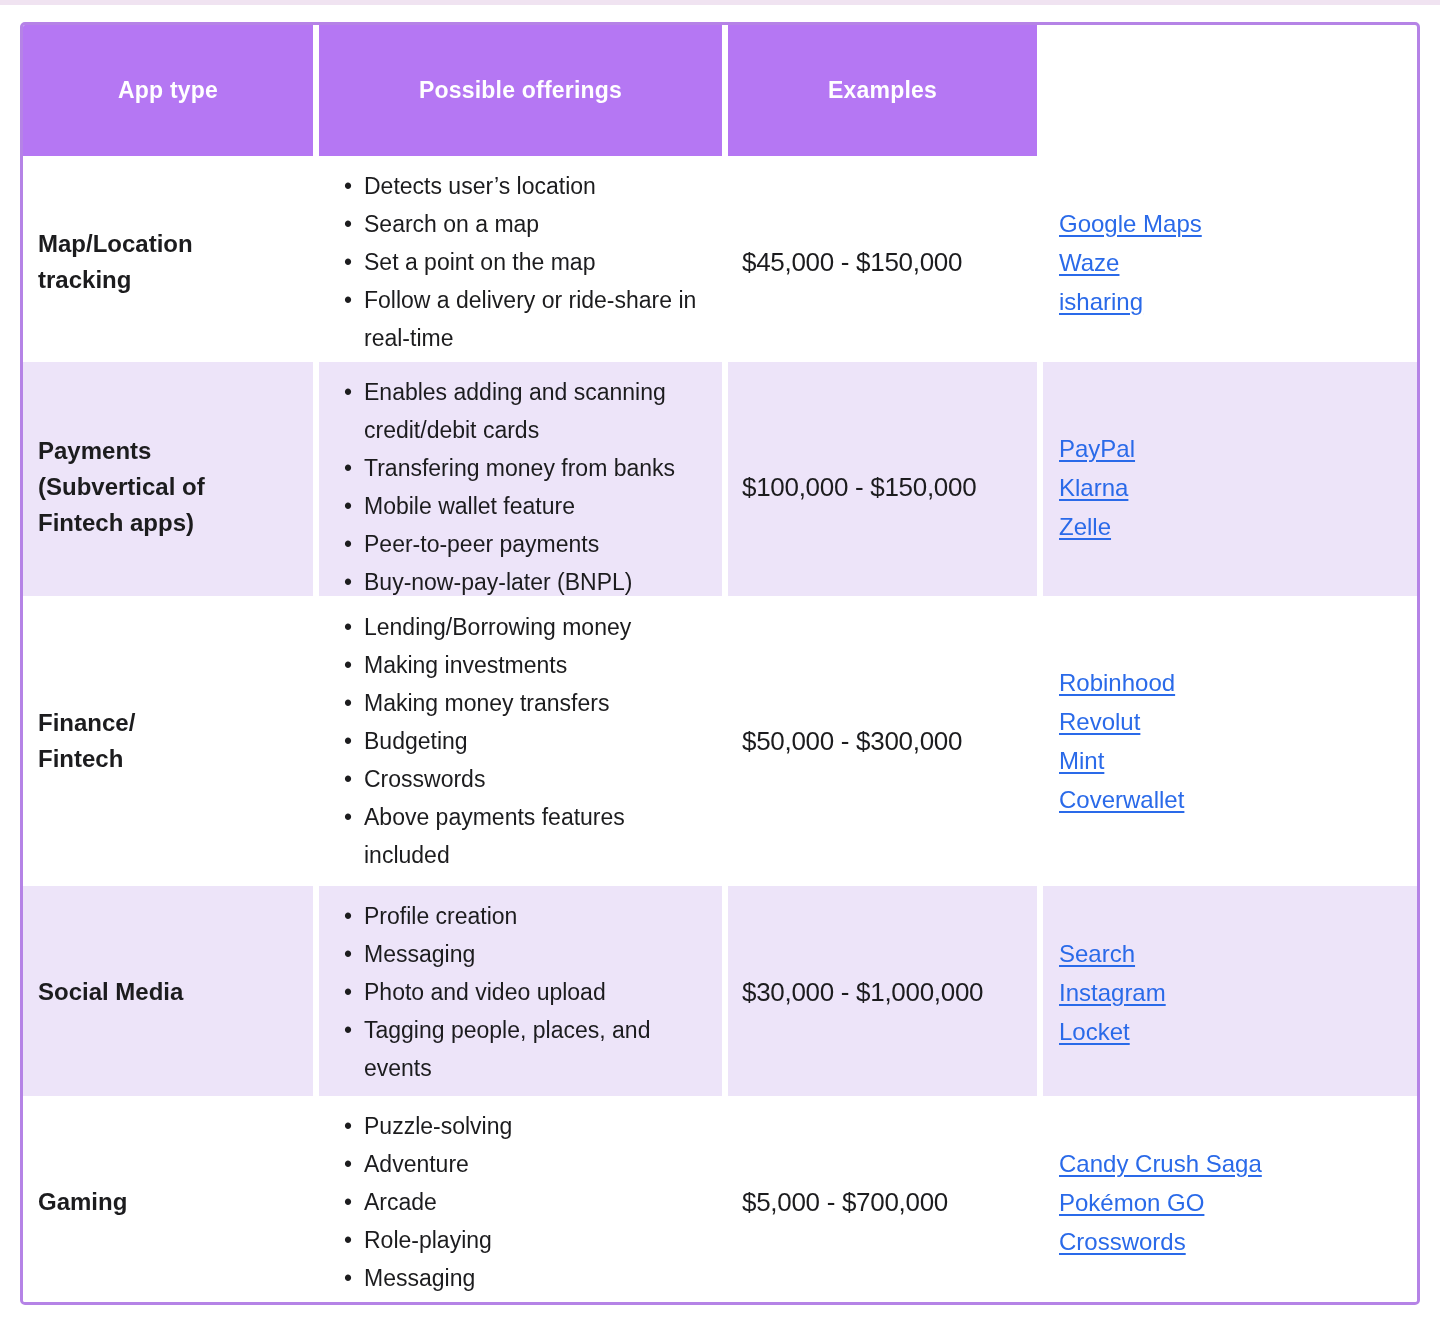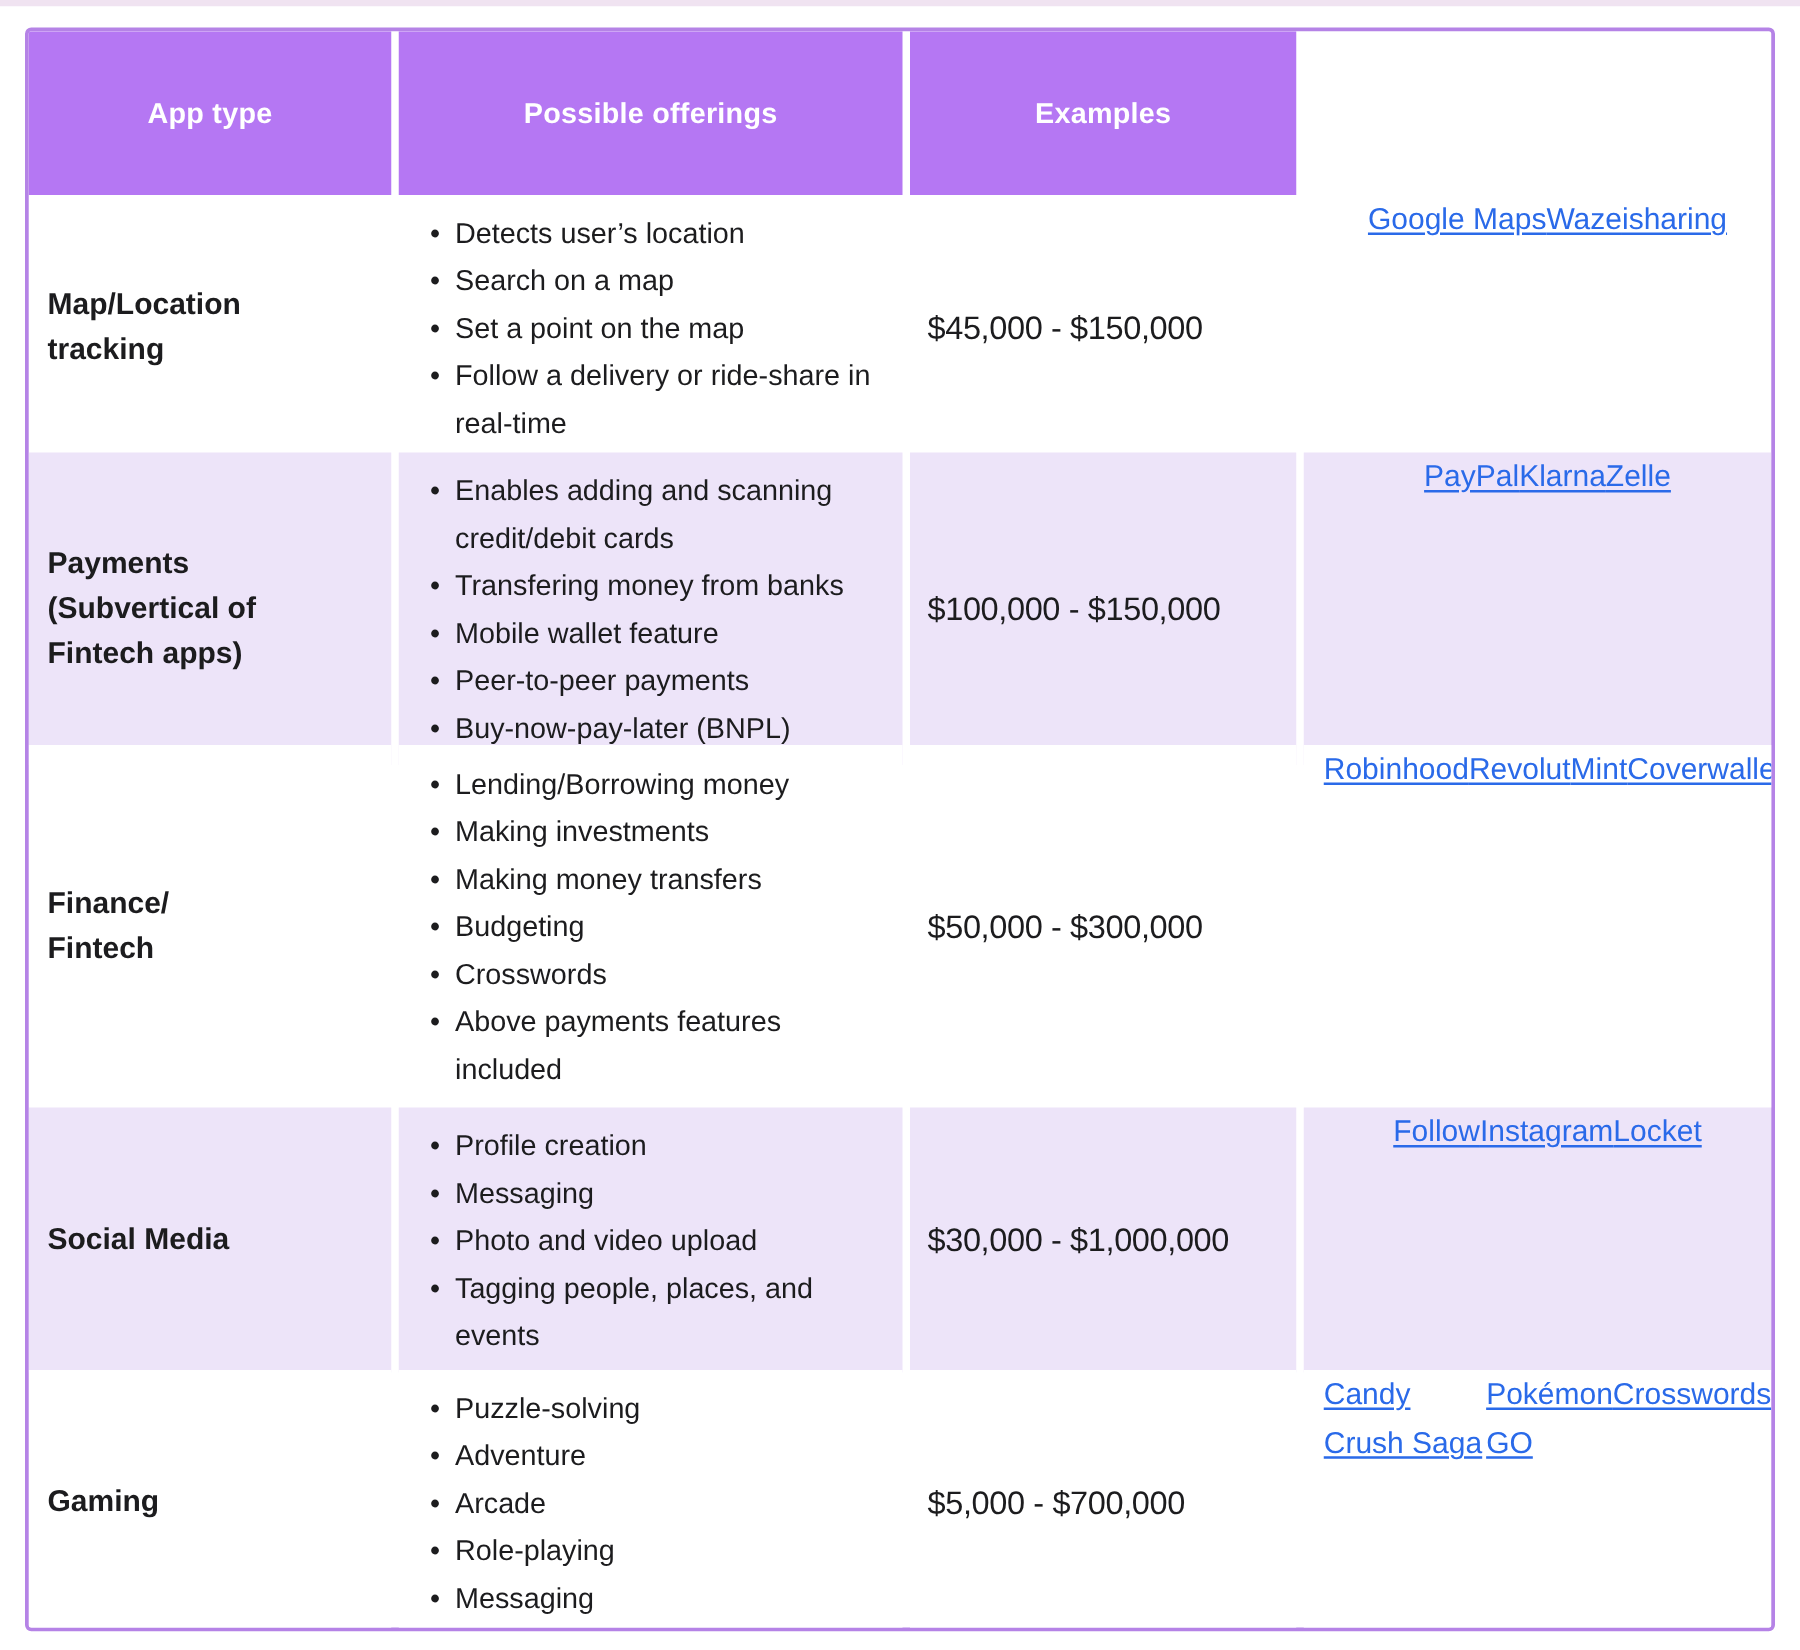--- a/index.html
+++ b/index.html
@@ -82,21 +82,21 @@
     position: absolute;
     left: 14px;
     top: 0;
   }
   .cost {
     padding-left: 14px;
     font-size: 26px;
     letter-spacing: -0.3px;
   }
   .examples {
-    flex-direction: row;
+    flex-direction: column;
     align-items: flex-start;
     justify-content: center;
     padding-left: 16px;
   }
   .examples a {
     font-size: 24px;
     line-height: 39px;
     color: var(--link, #2a6ae9);
     text-decoration: underline;
     text-decoration-thickness: 2px;
@@ -199,21 +199,21 @@
           <li>Profile creation</li>
           <li>Messaging</li>
           <li>Photo and video upload</li>
           <li>Tagging people, places, and events</li>
         </ul>
     </div>
     <div class="cell cost">
       <div>$30,000 - $1,000,000</div>
     </div>
     <div class="cell examples">
-        <a href="#">Follow</a>
+        <a href="#">Search</a>
         <a href="#">Instagram</a>
         <a href="#">Locket</a>
       </div>
   </div>
 
   <div class="row body-row">
     <div class="cell app-type">
       <div class="app-type-text">Gaming</div>
     </div>
     <div class="cell offerings">

